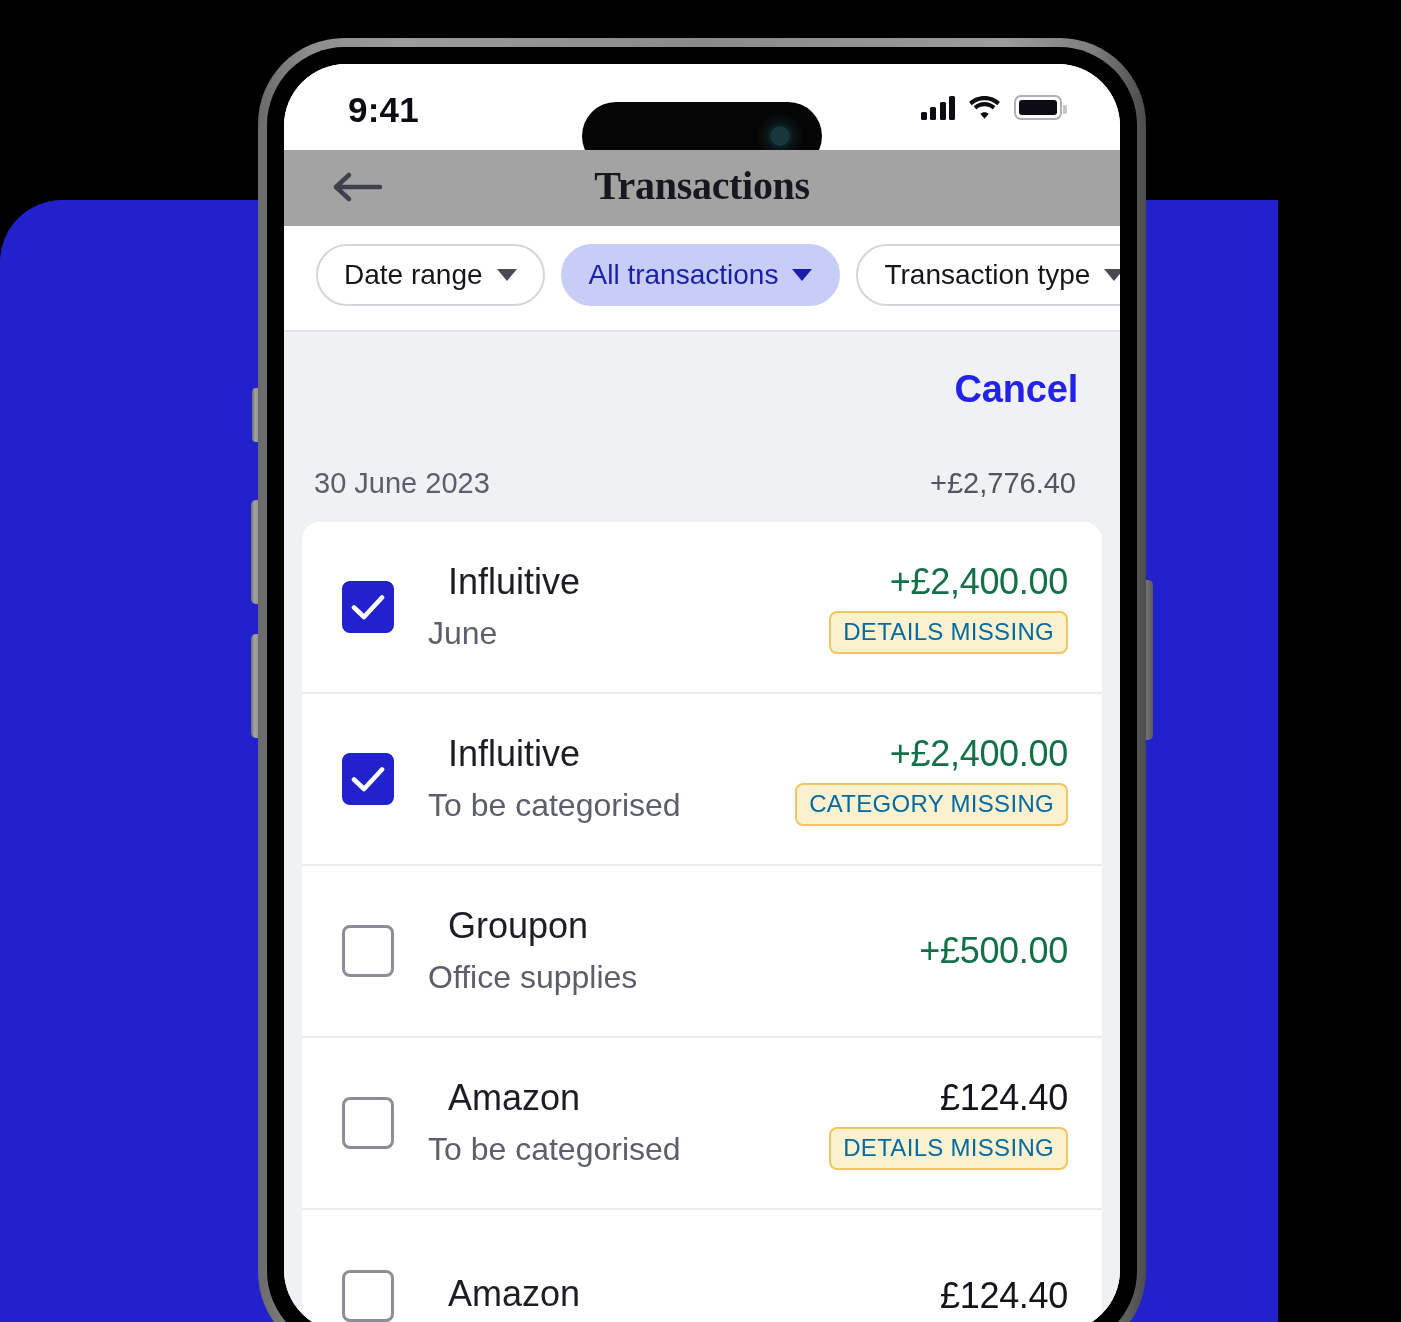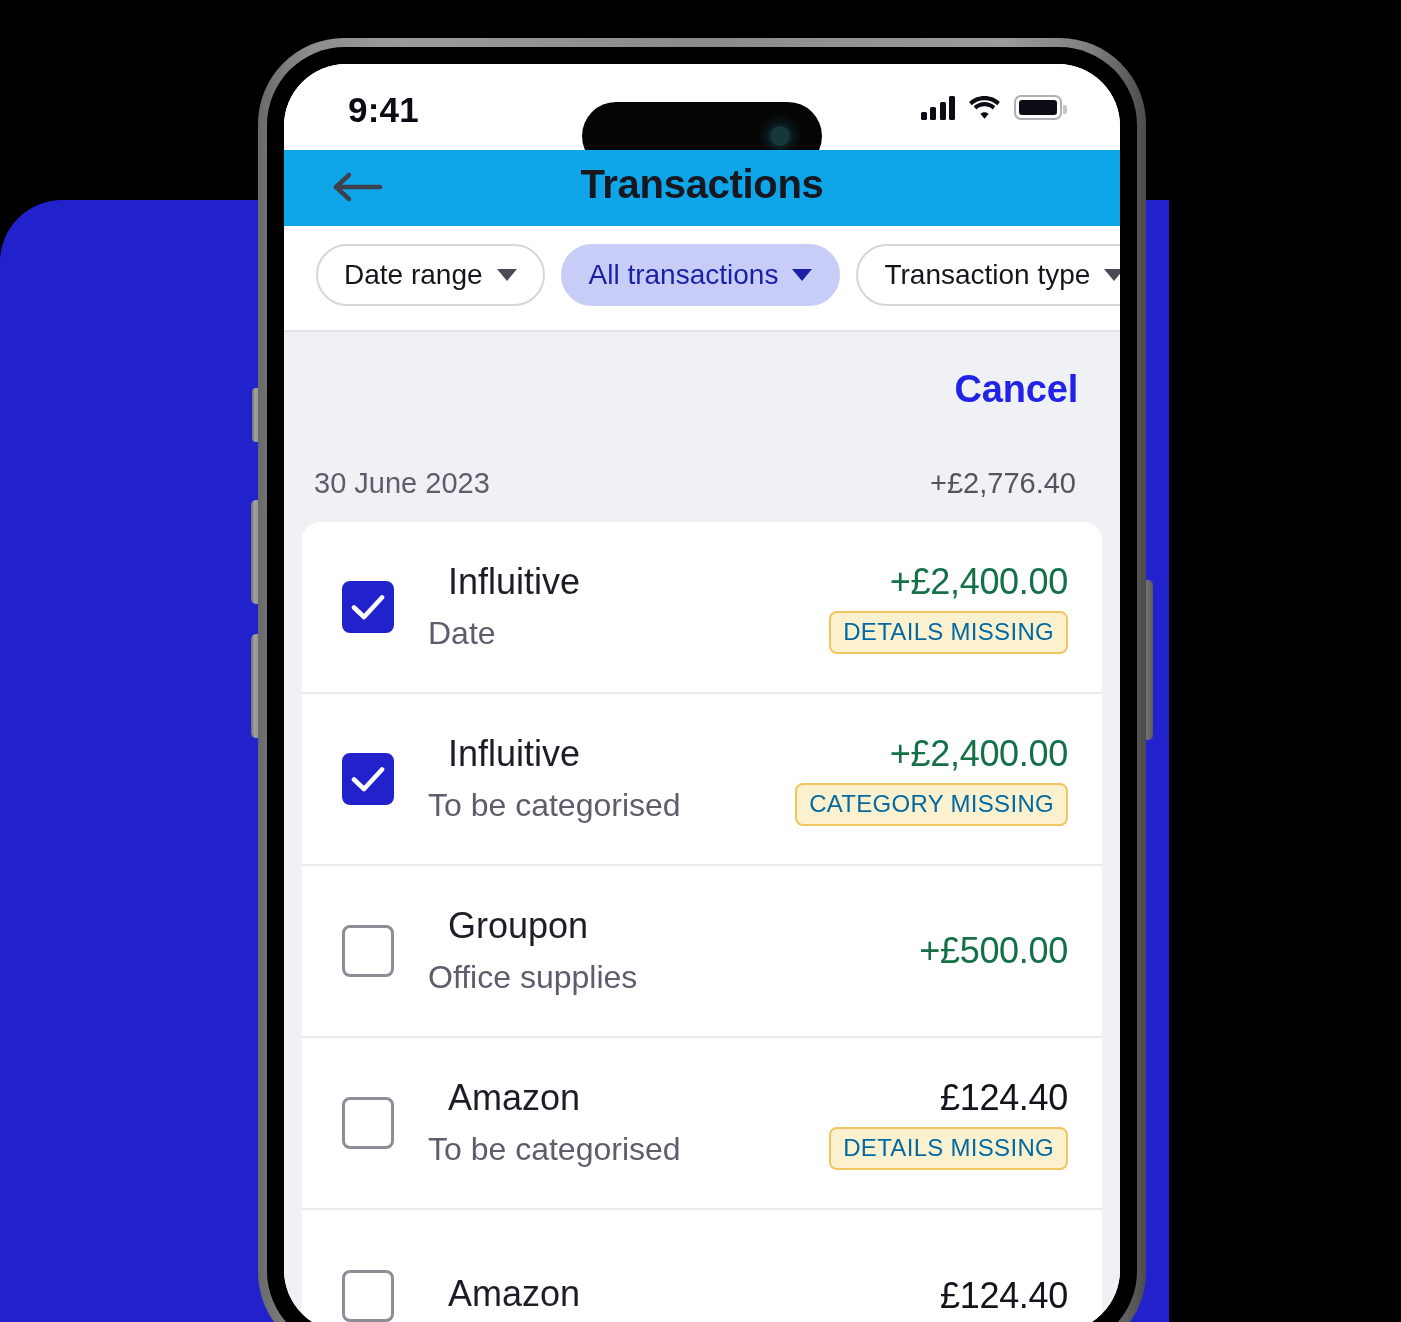--- a/index.html
+++ b/index.html
@@ -6,21 +6,21 @@
   html, body {
     width: 1401px;
     height: 1322px;
     background: #000000;
     overflow: hidden;
     font-family: "Liberation Sans", sans-serif;
   }
 
   #stage {
     position: relative;
-    width: 1169px;
+    width: 1278px;
     height: 1322px;
     background: #000000;
     overflow: hidden;
   }
 
   
   .blue-panel {
     position: absolute;
     left: 0;
     top: 200px;
@@ -153,21 +153,22 @@
     right: -7px; top: 8px;
     width: 4px; height: 9px;
     background: #c6c6cb;
     border-radius: 0 2px 2px 0;
   }
 
   
   .app-header {
     position: relative;
     height: 76px;
-    background: #0ea5e9;
+    background: #a3a3a3;
+    font-family: Liberation Serif, serif;
   }
   .back-arrow {
     position: absolute;
     left: 46px; top: 12px;
     width: 56px; height: 50px;
     cursor: pointer;
   }
   .page-title {
     position: absolute;
     left: 0; right: 0; top: 12px;
@@ -410,21 +411,21 @@
         <div class="tx-card">
 
           <div class="tx-row">
             <span class="checkbox on">
               <svg class="checkmark" viewBox="0 0 34 26" aria-hidden="true">
                 <path d="M3 13.5 L13 23 L31 3.5" stroke="#ffffff" stroke-width="4.6" fill="none" stroke-linecap="round" stroke-linejoin="round"></path>
               </svg>
             </span>
             <span class="tx-main">
               <span class="tx-name" style="display:block">Influitive</span>
-              <span class="tx-cat" style="display:block">Date</span>
+              <span class="tx-cat" style="display:block">June</span>
             </span>
             <span class="tx-right">
               <span class="tx-amount credit">+£2,400.00</span>
               <span class="badge">DETAILS MISSING</span>
             </span>
           </div>
 
           <div class="tx-row">
             <span class="checkbox on">
               <svg class="checkmark" viewBox="0 0 34 26" aria-hidden="true">

